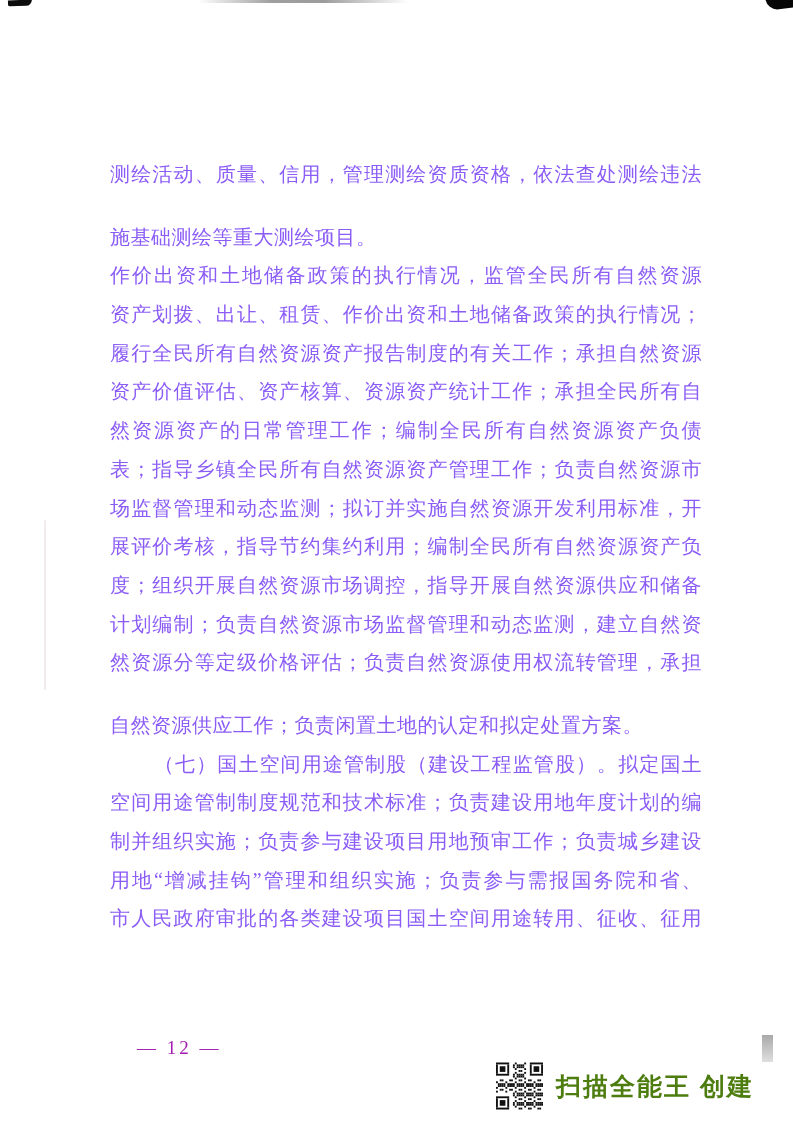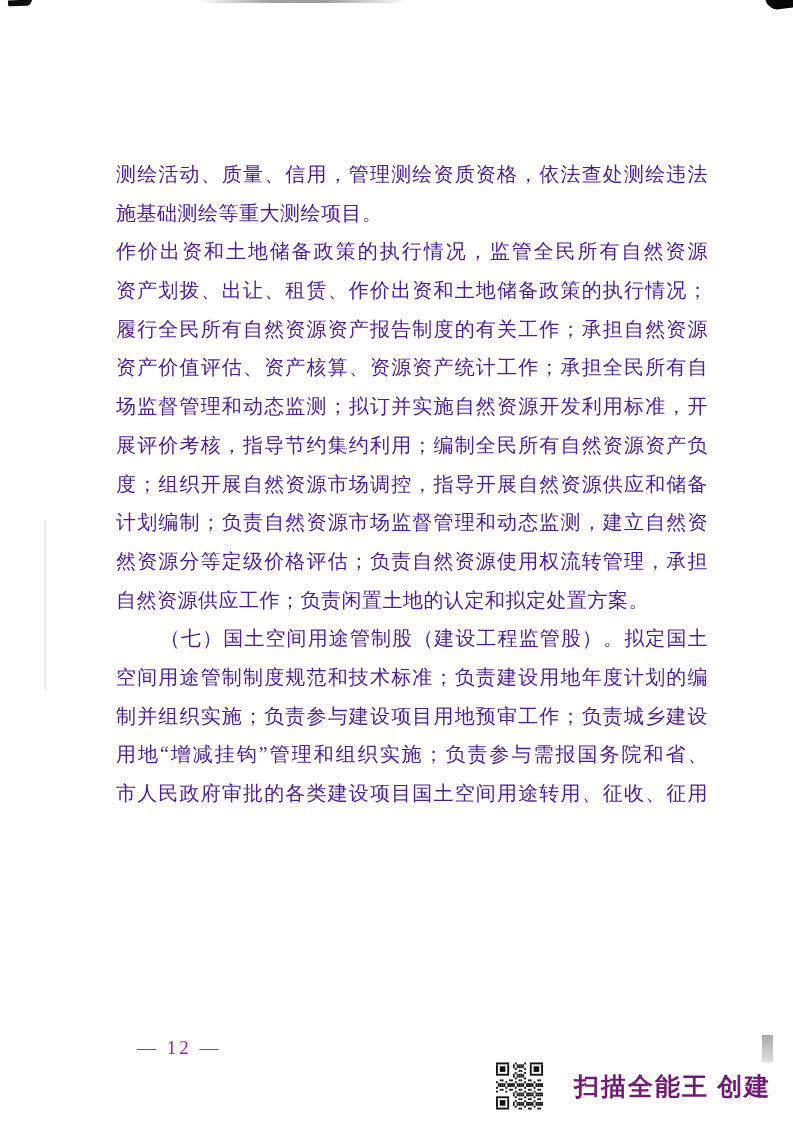--- a/index.html
+++ b/index.html
@@ -31,67 +31,69 @@
     background:#d8c6c6;opacity:.35;border-radius:2px;
   }
   .art-right-bar{
     left:762px;top:1035px;width:11px;height:27px;
     background:linear-gradient(to bottom,#9a9a9a,#d9d9d9);
     opacity:.85;
   }
   
   .textblock{
     position:absolute;
-    left:116px;top:155px;width:592px;
+    left:110px;top:155px;width:592px;
     font-size:20px;
     line-height:38.7px;
-    color:#4c1d95;
+    color:#8b5cf6;
     letter-spacing:.5px;
   }
   .line{
     text-align:justify;
     text-align-last:justify;
     text-justify:inter-character;
     height:38.7px;
     overflow:hidden;
   }
-  .line.nj{text-align-last:left;}
+  .line.nj{text-align-last:left;margin-top:24px;}
   .line.ind{text-indent:2.2em;}
   
   .pagenum{
     position:absolute;left:137px;top:1037px;
     font-size:19px;color:#a21caf;letter-spacing:3px;
   }
   .scan-footer{
     position:absolute;left:496px;top:1062px;
     display:flex;align-items:center;gap:13px;
   }
   .qr{width:47px;height:48px;display:block;}
   .credit{
-    font-family:Liberation Serif, serif;
-    font-size:25px;font-weight:600;color:#701a75;
-    letter-spacing:2px;white-space:nowrap;margin-left:18px;
+    font-family:Liberation Sans, sans-serif;
+    font-size:25px;font-weight:600;color:#4d7c0f;
+    letter-spacing:2px;white-space:nowrap;
   }
 </style>
 </head>
 <body>
 
 <div class="artifact art-top-left"></div>
 <div class="artifact art-top-smudge"></div>
 <div class="artifact art-top-right"></div>
 <div class="artifact art-left-smudge"></div>
 <div class="artifact art-right-bar"></div>
 
 <div class="textblock">
   <div class="line">测绘活动、质量、信用，管理测绘资质资格，依法查处测绘违法</div>
   <div class="line nj">施基础测绘等重大测绘项目。</div>
   <div class="line">作价出资和土地储备政策的执行情况，监管全民所有自然资源</div>
   <div class="line">资产划拨、出让、租赁、作价出资和土地储备政策的执行情况；</div>
   <div class="line">履行全民所有自然资源资产报告制度的有关工作；承担自然资源</div>
   <div class="line">资产价值评估、资产核算、资源资产统计工作；承担全民所有自</div>
+  <div class="line">然资源资产的日常管理工作；编制全民所有自然资源资产负债</div>
+  <div class="line">表；指导乡镇全民所有自然资源资产管理工作；负责自然资源市</div>
   <div class="line">场监督管理和动态监测；拟订并实施自然资源开发利用标准，开</div>
   <div class="line">展评价考核，指导节约集约利用；编制全民所有自然资源资产负债</div>
   <div class="line">度；组织开展自然资源市场调控，指导开展自然资源供应和储备</div>
   <div class="line">计划编制；负责自然资源市场监督管理和动态监测，建立自然资</div>
   <div class="line">然资源分等定级价格评估；负责自然资源使用权流转管理，承担</div>
   <div class="line nj">自然资源供应工作；负责闲置土地的认定和拟定处置方案。</div>
   <div class="line ind">（七）国土空间用途管制股（建设工程监管股）。拟定国土</div>
   <div class="line">空间用途管制制度规范和技术标准；负责建设用地年度计划的编</div>
   <div class="line">制并组织实施；负责参与建设项目用地预审工作；负责城乡建设</div>
   <div class="line">用地“增减挂钩”管理和组织实施；负责参与需报国务院和省、</div>

